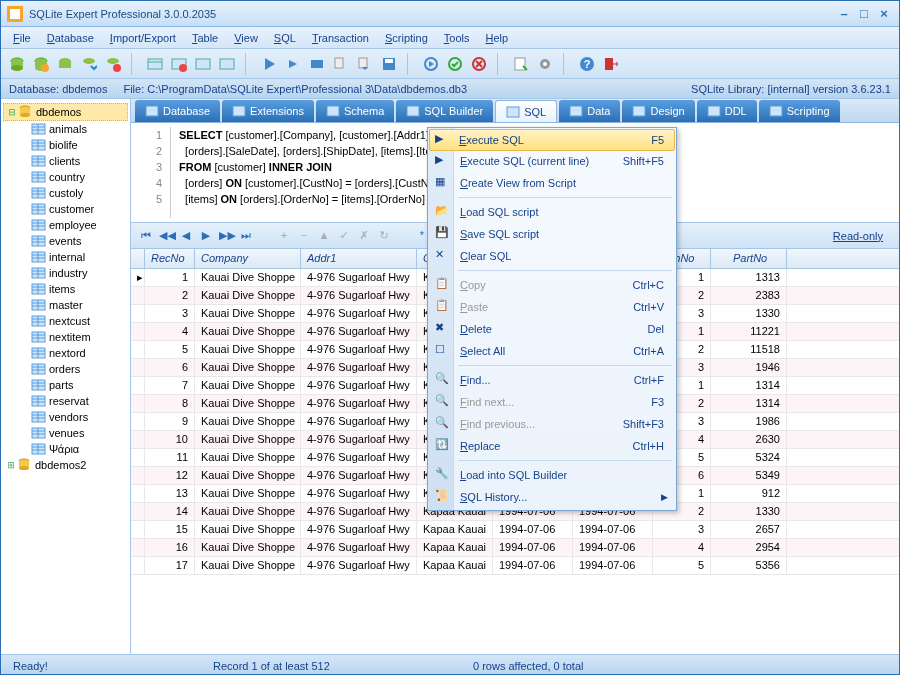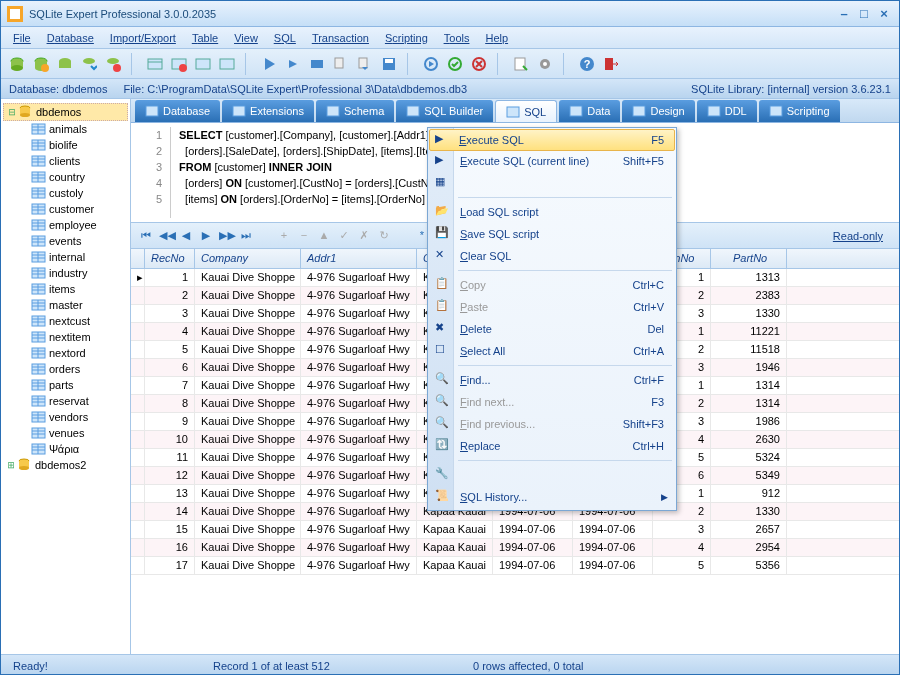--- a/index.html
+++ b/index.html
@@ -2,21 +2,21 @@
 <html><head>
 <meta charset="utf-8">
 <style>
 * { margin:0; padding:0; box-sizing:border-box; font-family:Tahoma,Arial,sans-serif; font-size:11px; }
 body { background:#fff; width:900px; height:675px; overflow:hidden; border:1px solid #2a6fb5; }
 .titlebar { height:26px; background:linear-gradient(#e8f2fd,#c5dff7); display:flex; align-items:center; padding:0 6px; border-bottom:1px solid #8db6e2; }
 .titlebar .icon { width:16px; height:16px; margin-right:6px; }
 .titlebar .title { color:#1a4b7a; flex:1; }
 .titlebar .wbtn { width:18px; height:14px; margin-left:2px; cursor:pointer; color:#2a6fb5; text-align:center; font-size:13px; line-height:13px; font-weight:bold; }
 .menubar { height:22px; background:linear-gradient(#e8f2fd,#d4e6f8); display:flex; align-items:center; padding:0 4px; border-bottom:1px solid #a6c6e7; }
-.menubar .mitem { padding:2px 8px; color:#15428b; cursor:pointer;text-decoration:underline; }
+.menubar .mitem { padding:2px 8px; color:#15428b; cursor:pointer; }
 .menubar .mitem u { text-decoration:underline; }
 .toolbar { height:30px; background:linear-gradient(#e4f0fb,#cfe3f6); display:flex; align-items:center; padding:0 6px; border-bottom:1px solid #a6c6e7; gap:4px; }
 .tbbtn { width:20px; height:20px; cursor:pointer; display:inline-flex; align-items:center; justify-content:center; }
 .tsep { width:6px; height:22px; border-left:1px solid #a6c6e7; margin:0 4px; }
 .infobar { height:20px; background:linear-gradient(#d4e6f8,#b8d4ef); display:flex; align-items:center; padding:0 8px; color:#15428b; border-bottom:1px solid #a6c6e7; }
 .infobar .ib-l { flex:0 0 auto; margin-right:16px; }
 .infobar .ib-r { margin-left:auto; }
 .main { display:flex; height:555px; }
 .sidebar { width:130px; border-right:1px solid #a6c6e7; background:#fff; overflow:hidden; }
 .tree { padding:4px 2px; }
@@ -808,20 +808,21 @@
             <span class="lbl"><u>E</u>xecute SQL</span>
             <span class="sc">F5</span>
           </div>
           <div class="cmi">
             <span class="micon">▶</span>
             <span class="lbl"><u>E</u>xecute SQL (current line)</span>
             <span class="sc">Shift+F5</span>
           </div>
           <div class="cmi">
             <span class="micon">▦</span>
+            <span class="lbl"><u>C</u>reate View from Script</span>
           </div>
           <div class="csep"></div>
           <div class="cmi">
             <span class="micon">📂</span>
             <span class="lbl"><u>L</u>oad SQL script</span>
           </div>
           <div class="cmi">
             <span class="micon">💾</span>
             <span class="lbl"><u>S</u>ave SQL script</span>
           </div>
@@ -867,20 +868,21 @@
             <span class="sc">Shift+F3</span>
           </div>
           <div class="cmi">
             <span class="micon">🔃</span>
             <span class="lbl"><u>R</u>eplace</span>
             <span class="sc">Ctrl+H</span>
           </div>
           <div class="csep"></div>
           <div class="cmi">
             <span class="micon">🔧</span>
+            <span class="lbl"><u>L</u>oad into SQL Builder</span>
           </div>
           <div class="cmi">
             <span class="micon">📜</span>
             <span class="lbl"><u>S</u>QL History...</span>
             <span class="arrow">▶</span>
           </div>
         </div>
     </div>
   </div>
 </div>

